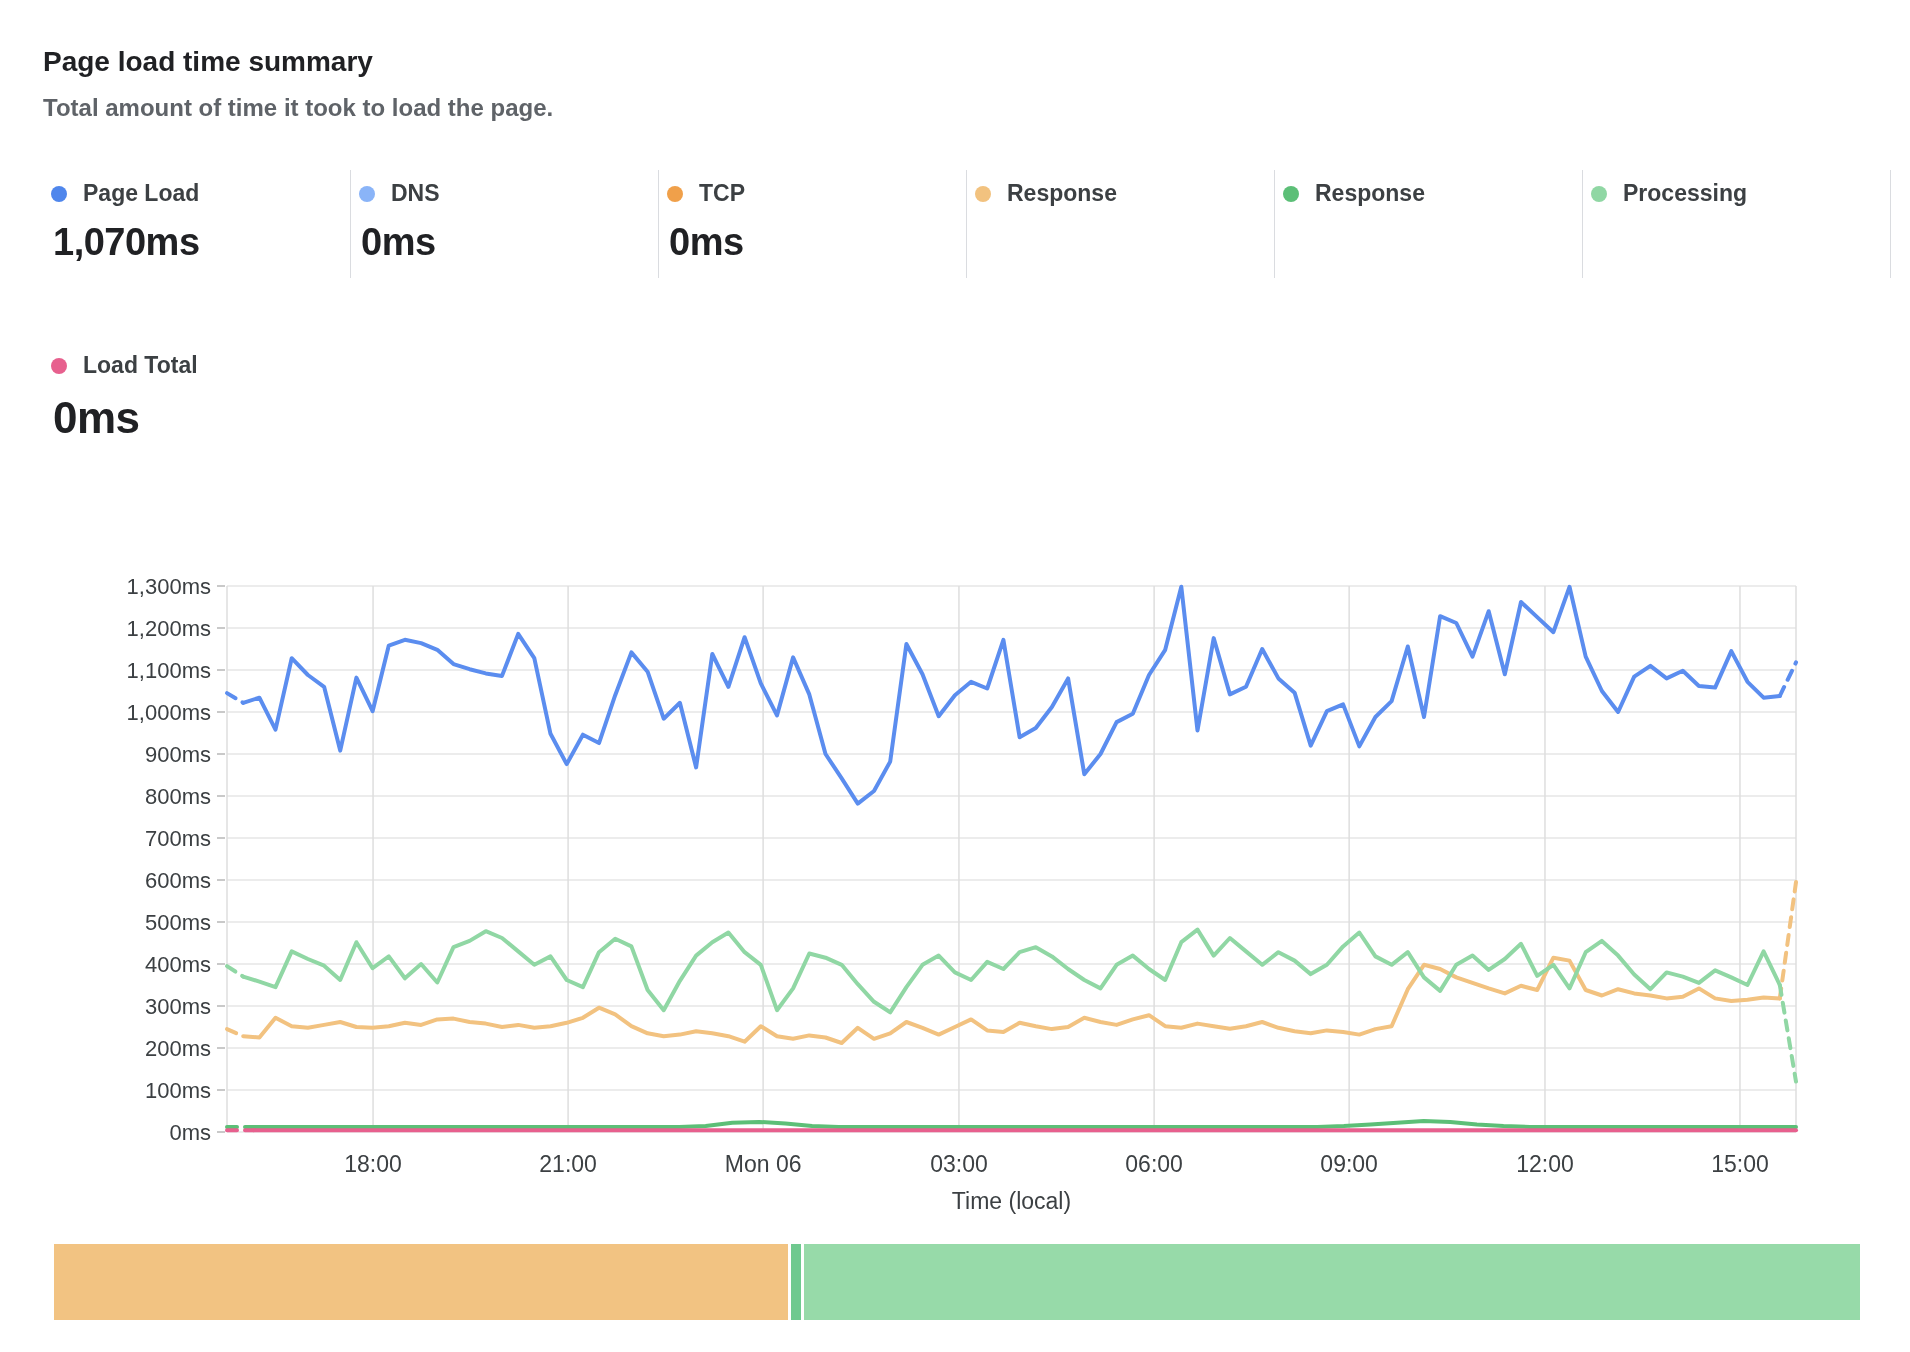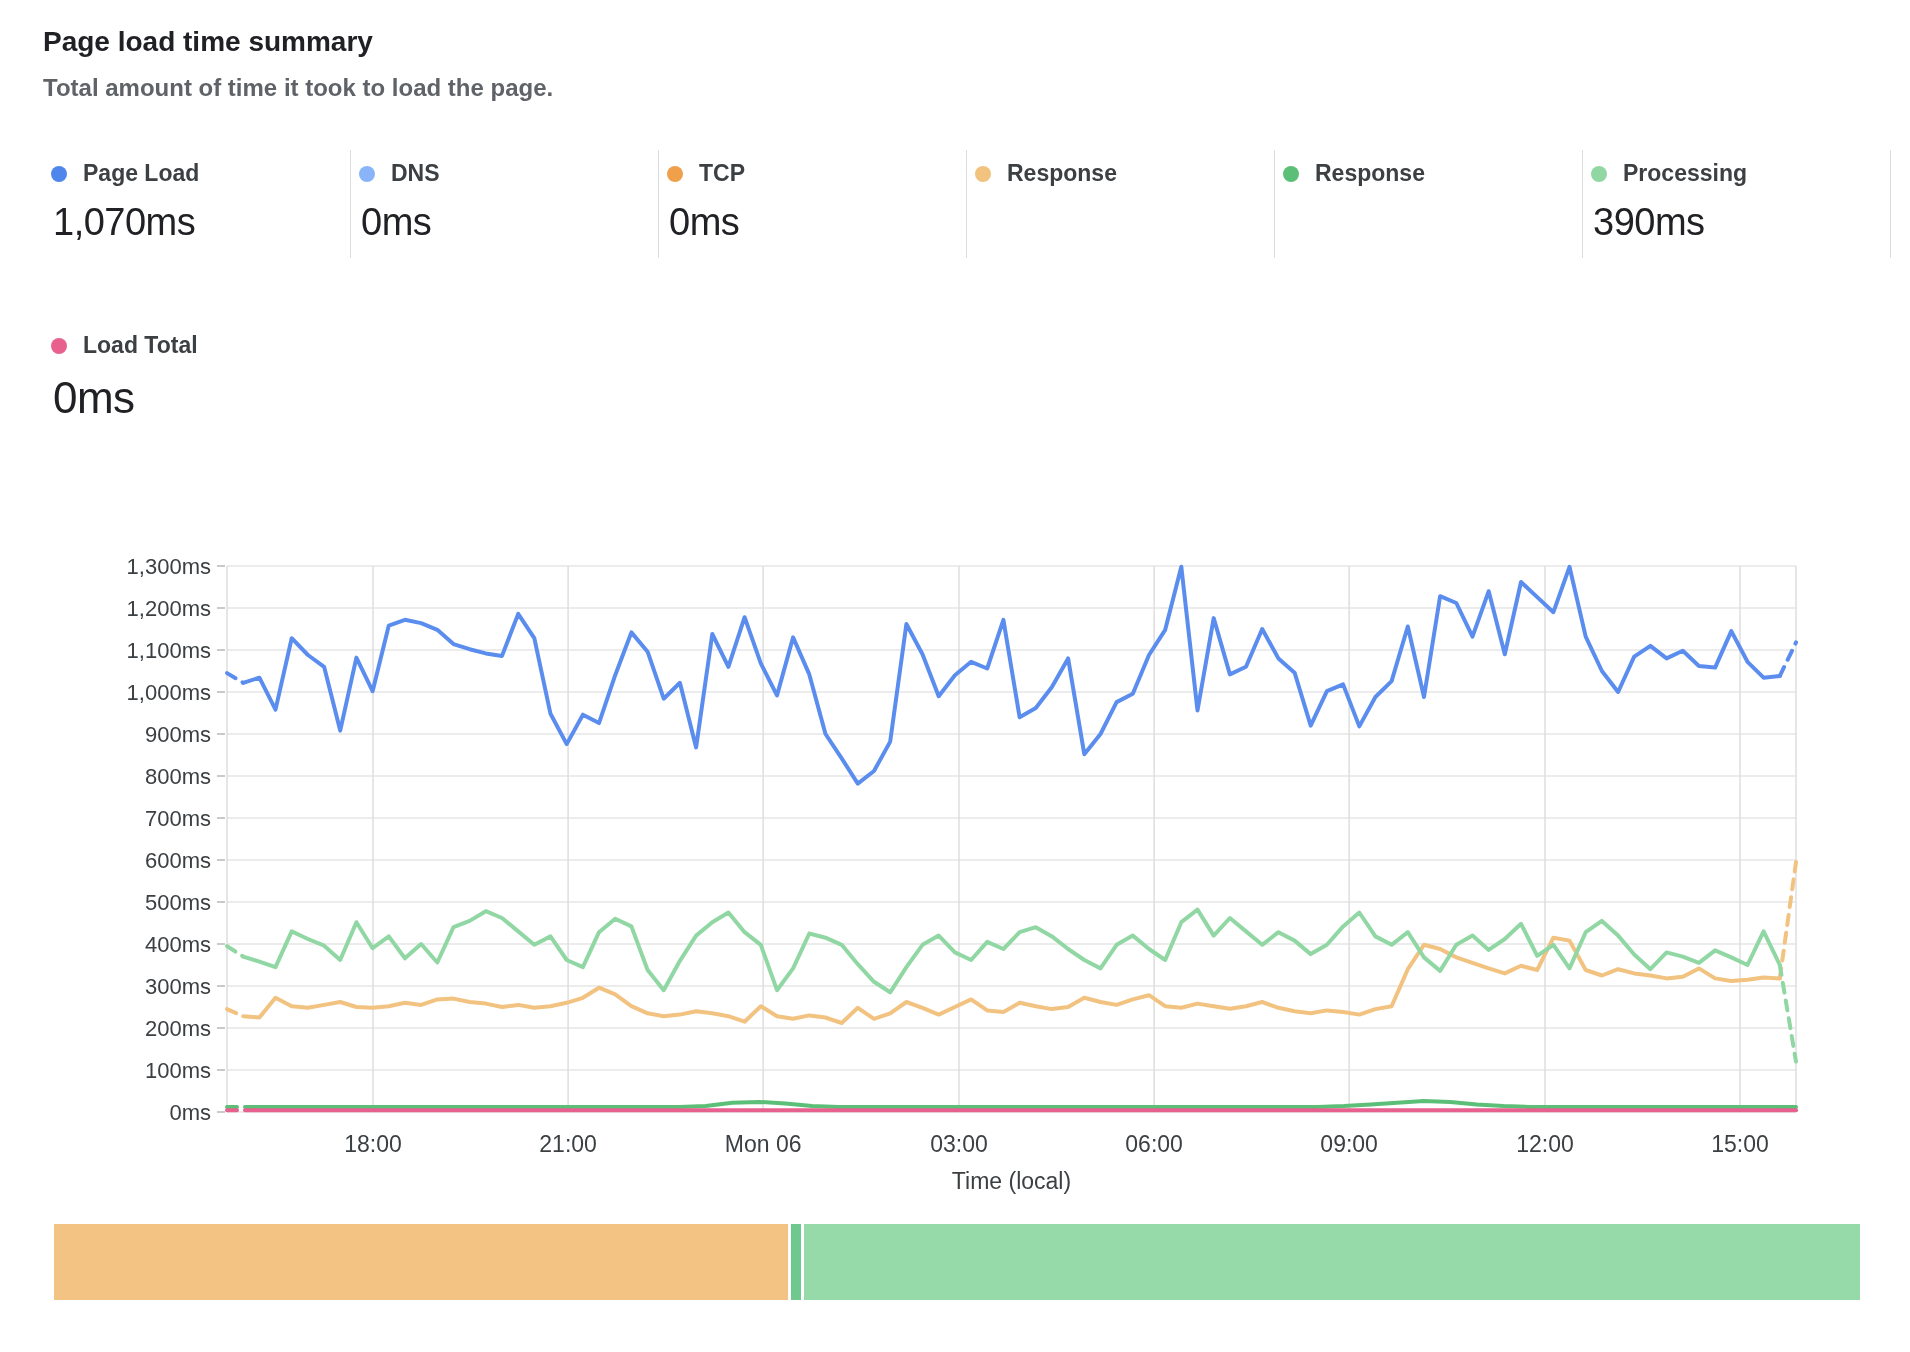--- a/index.html
+++ b/index.html
@@ -2,21 +2,21 @@
 <html><head>
 <meta charset="utf-8">
 <style>
   * { margin: 0; padding: 0; box-sizing: border-box; }
   html, body { background: #ffffff; }
   body {
     width: 1910px; height: 1352px;
     font-family: "Liberation Sans", sans-serif;
     color: #202124; position: relative; overflow: hidden;
   }
-  .page { position: absolute; inset: 0; }
+  .page { position: absolute; inset: 0; margin-top: 20px; }
   .title {
     position: absolute; left: 43px; top: 26px;
     font-size: 28px; font-weight: bold; color: #202124;
   }
   .subtitle {
     position: absolute; left: 43px; top: 74px;
     font-size: 24px; font-weight: bold; color: #5f6368;
   }
   .metrics-row {
     position: absolute; left: 43px; top: 150px; width: 1848px;
@@ -29,21 +29,21 @@
   }
   .metric-card.no-border { border-right: none; }
   .metric-head { display: flex; align-items: center; gap: 16px; font-weight: bold; }
   .dot {
     width: 16px; height: 16px; border-radius: 50%;
     background: #888; flex: 0 0 auto;
   }
   .metric-label { font-size: 23px; color: #3c4043; }
   .metric-value {
     margin-top: 14px; margin-left: 2px;
-    font-size: 38px; font-weight: normal; color: #202124;
+    font-size: 38px; font-weight: bold; color: #202124;
     letter-spacing: -0.5px;
   }
   .metrics-row.row2 .metric-value { font-size: 44px; }
   .chart-wrap { position: absolute; inset: 0; pointer-events: none; }
   .chart-wrap svg { position: absolute; inset: 0; }
   .breakdown-bar {
     position: absolute; left: 54px; top: 1224px;
     width: 1806px; height: 76px;
     display: flex; gap: 3px; background: #ffffff;
   }
@@ -89,21 +89,20 @@
       <div class="metric-head">
         <span class="dot" style="background: rgb(92, 191, 119);"></span>
         <span class="metric-label">Response</span>
       </div>
     </div>
     <div class="metric-card">
       <div class="metric-head">
         <span class="dot" style="background: rgb(144, 215, 164);"></span>
         <span class="metric-label">Processing</span>
       </div>
-      <div class="metric-value">390ms</div>
     </div>
   </div>
 
   <div class="metrics-row row2">
     <div class="metric-card no-border">
       <div class="metric-head">
         <span class="dot" style="background: rgb(231, 96, 142);"></span>
         <span class="metric-label">Load Total</span>
       </div>
       <div class="metric-value">0ms</div>

